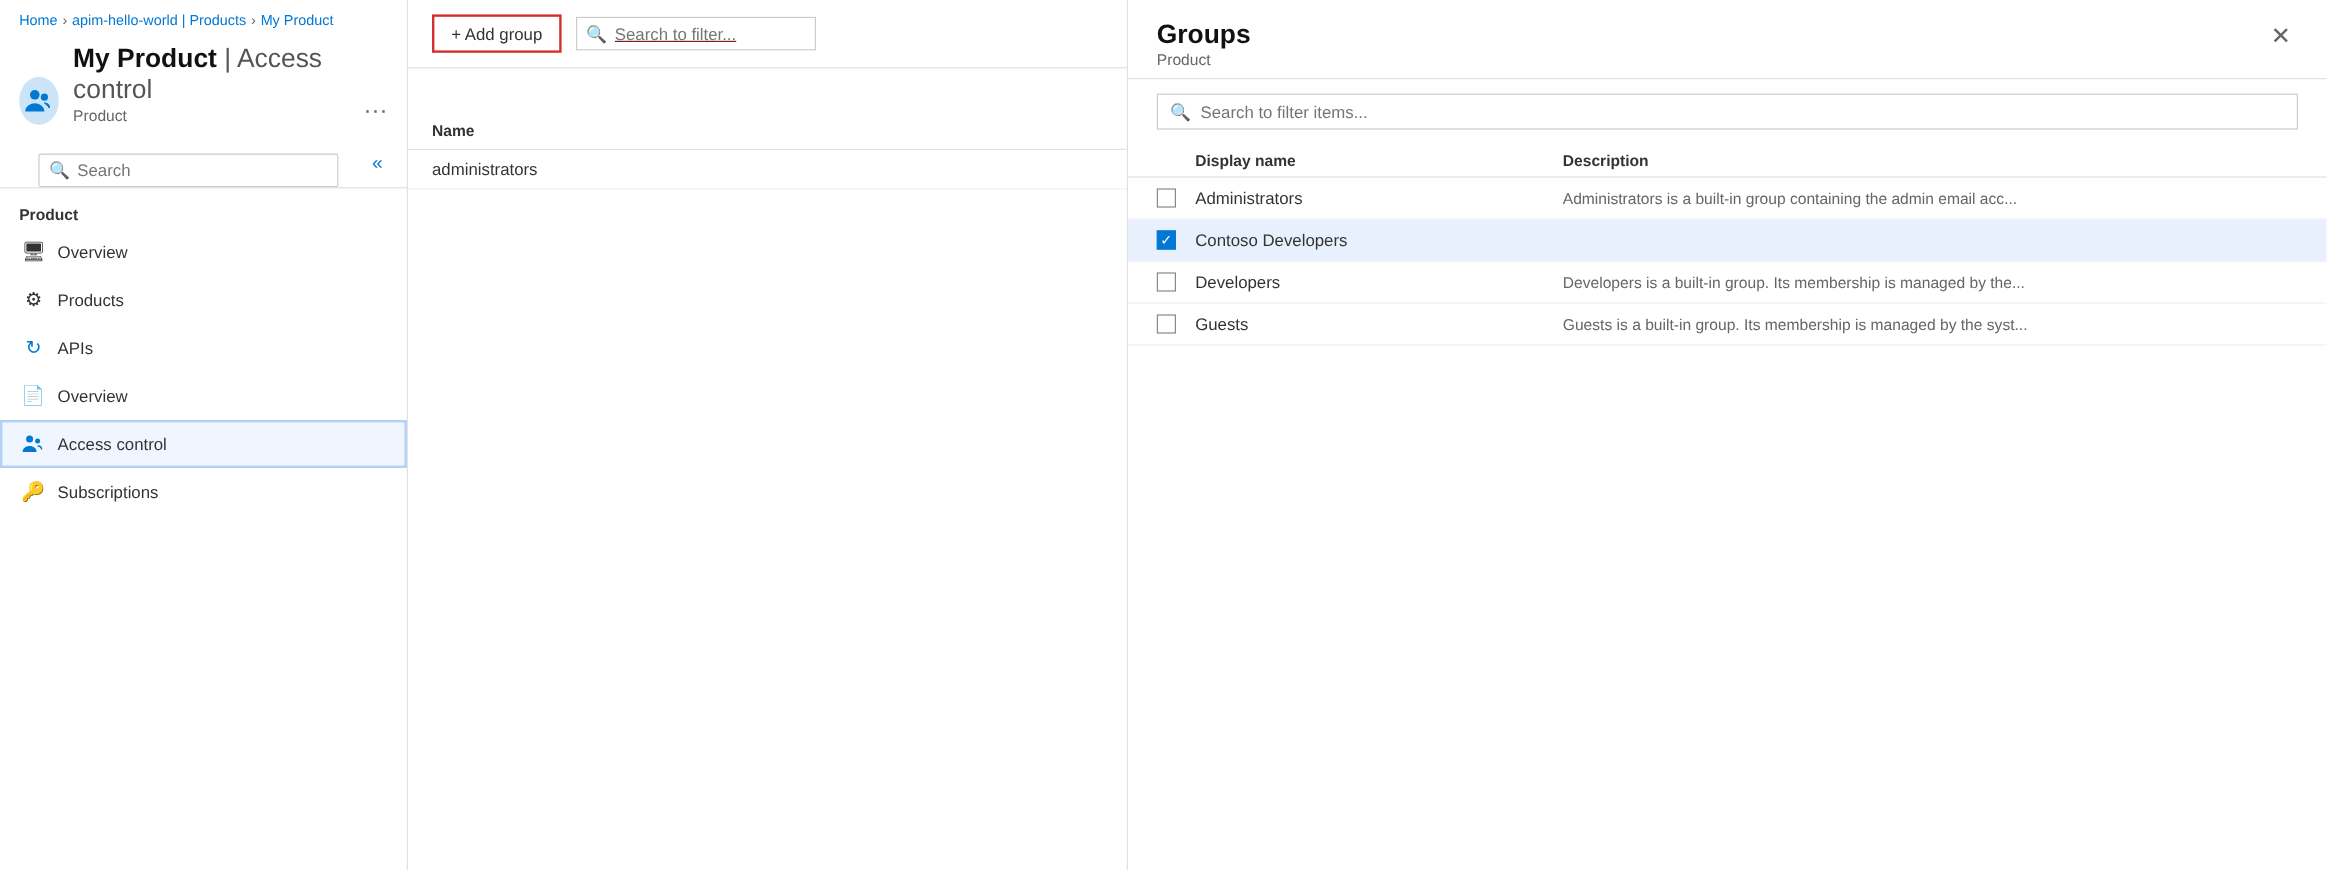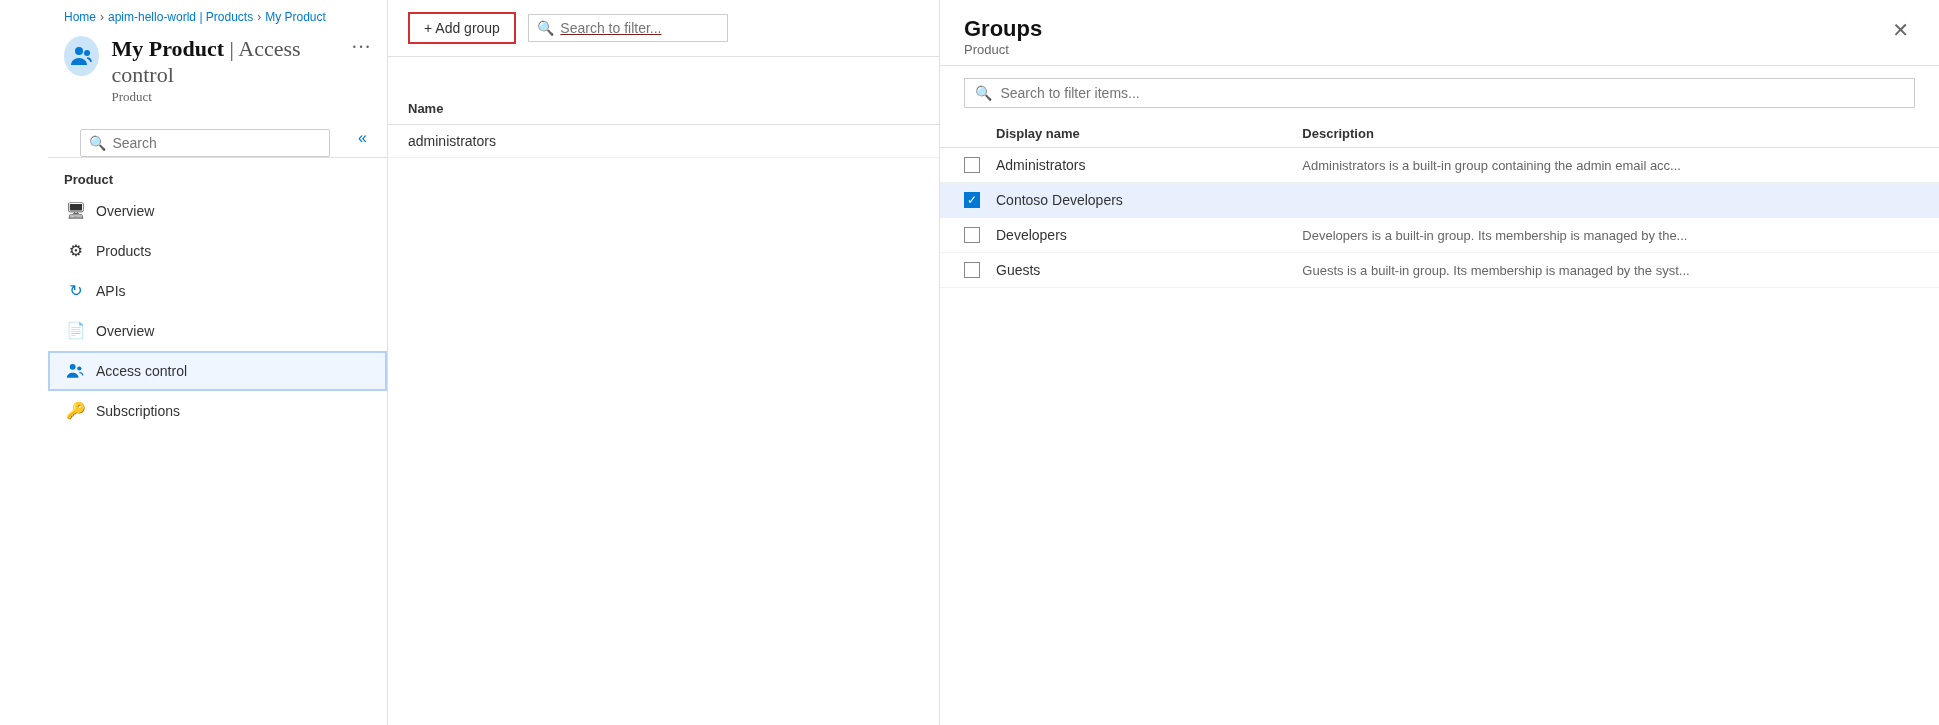--- a/index.html
+++ b/index.html
@@ -7,39 +7,37 @@
 
     
     .sidebar {
       width: 340px;
       min-width: 340px;
       border-right: 1px solid #e0e0e0;
       display: flex;
       flex-direction: column;
       padding: 0;
       background: #fff;
-      margin-left: 48px;
     }
 
     .breadcrumb {
       padding: 10px 16px 6px;
       font-size: 12px;
       color: #0078d4;
       display: flex;
       align-items: center;
       gap: 4px;
     }
     .breadcrumb span { color: #666; }
 
     .product-header {
       display: flex;
-      align-items: flex-start;
+      align-items: flex-end;
       padding: 6px 16px 4px;
       gap: 12px;
-      font-family: Liberation Serif, serif;
     }
     .product-avatar {
       width: 40px;
       height: 40px;
       background: #cce4f7;
       border-radius: 50%;
       display: flex;
       align-items: center;
       justify-content: center;
       color: #0078d4;

